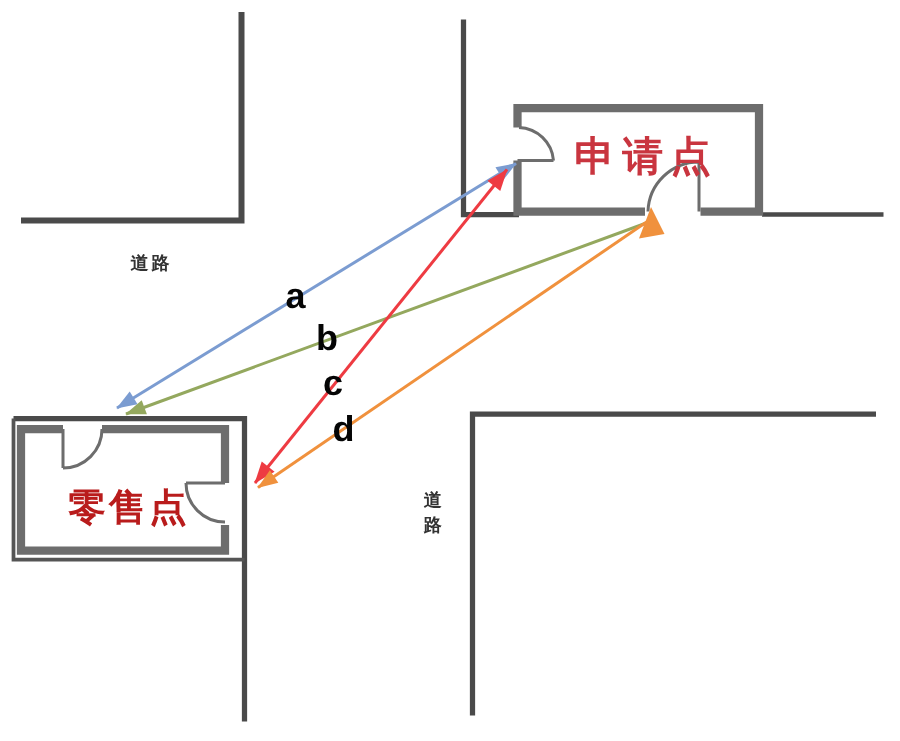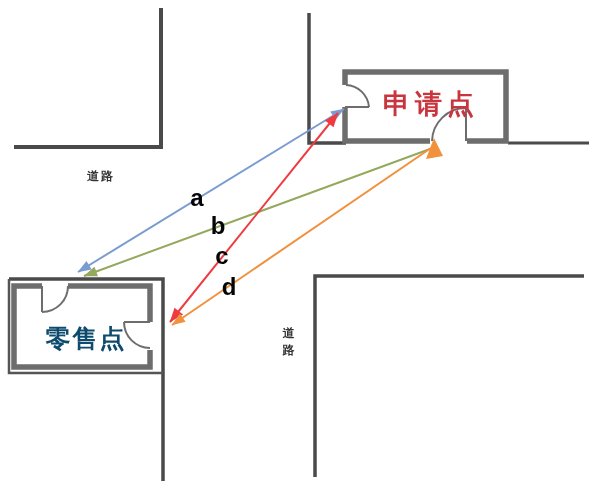--- a/index.html
+++ b/index.html
@@ -9,21 +9,21 @@
   }
   .layer{position:absolute;left:0;top:0;}
   .lbl{position:absolute;white-space:nowrap;text-align:right;}
   .lbl.center{transform:translate(-50%,-50%);}
   .applicant-label{
     left:431px;top:104px;font-size:27px;font-weight:bold;
     color:#c9353f;letter-spacing:5px;
   }
   .retail-label{
     left:86px;top:338px;font-size:25px;font-weight:bold;
-    color:#0c4a6e;letter-spacing:2px;
+    color:#b91c1c;letter-spacing:2px;
   }
   .road-h{left:101px;top:176px;font-size:12px;font-weight:bold;color:#333;letter-spacing:2px;}
   .road-v{
     position:absolute;left:281px;top:325px;width:15px;
     font-size:12px;font-weight:bold;color:#333;line-height:17px;
     word-break:break-all;white-space:normal;text-align:center;
   }
   .note{
     left:361px;top:206px;font-size:11px;font-weight:bold;
     color:#1f1f1f;letter-spacing:0.6px;

